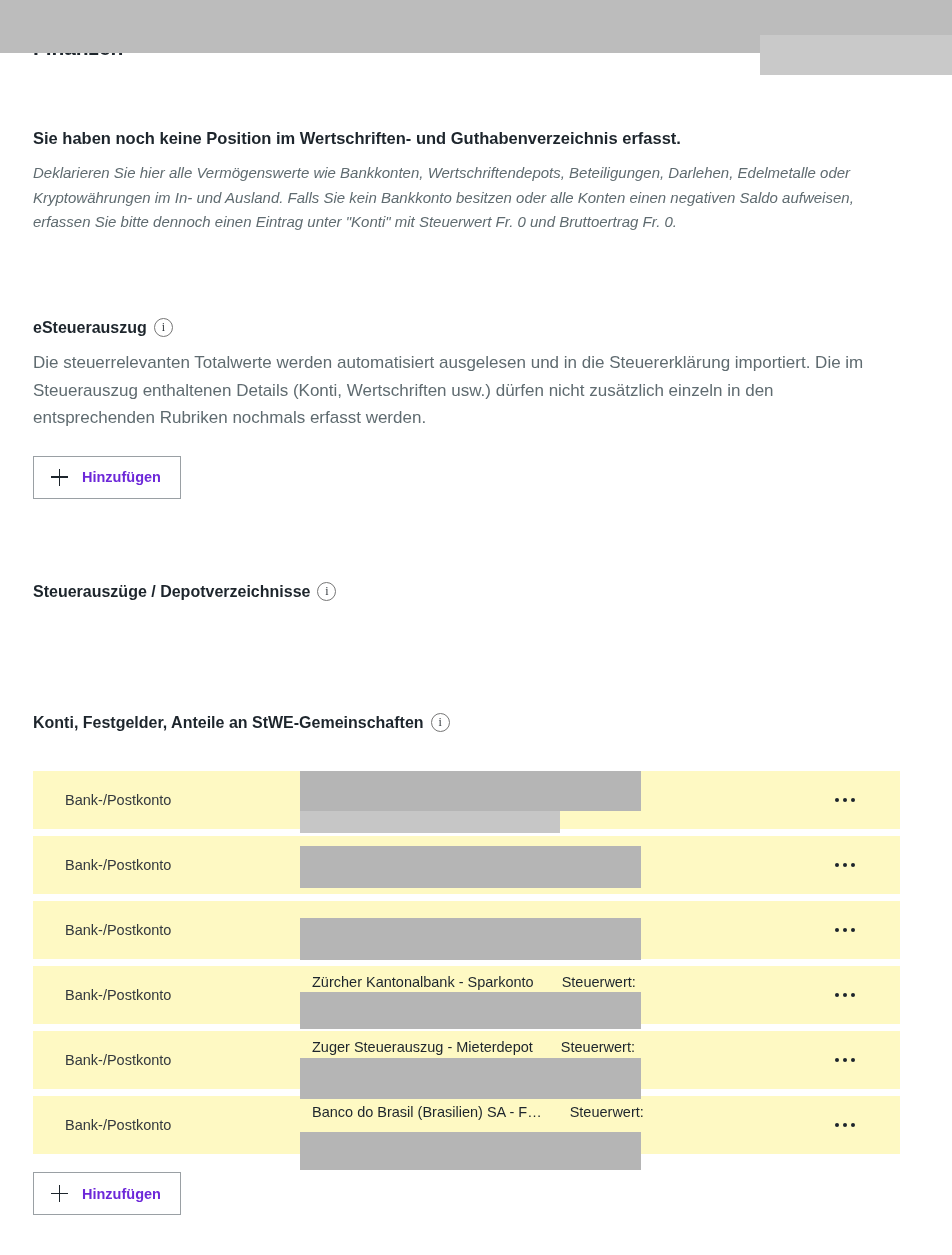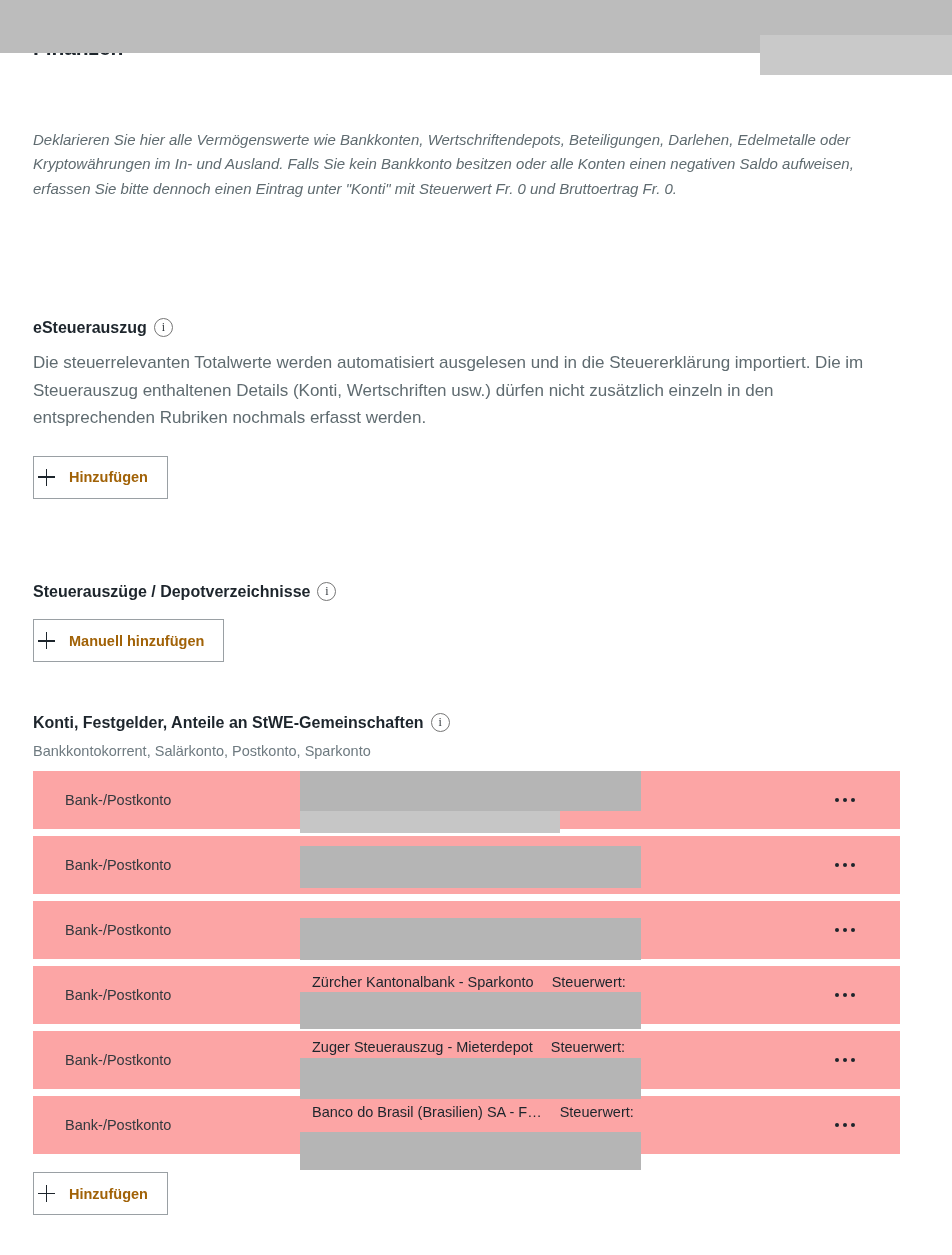--- a/index.html
+++ b/index.html
@@ -110,29 +110,29 @@
     margin-top: 12px;
     width: 862px;
   }
 
   
   .btn {
     display: inline-flex;
     align-items: center;
     gap: 14px;
     height: 43px;
-    padding: 0 19px 0 4px;
+    padding: 0 19px 0 17px;
     background: #ffffff;
     border: 1px solid #9aa0a4;
     box-sizing: border-box;
     cursor: pointer;
     font-family: "Liberation Sans", sans-serif;
     font-size: 14.5px;
     font-weight: bold;
-    color: #a16207;
+    color: #6d28d9;
     border-radius: 0;
   }
   .btn .plus {
     display: inline-block;
     position: relative;
     width: 17px;
     height: 17px;
     flex: 0 0 auto;
   }
   .btn .plus::before,
@@ -159,21 +159,21 @@
   .konti-list {
     position: absolute;
     top: 771px;
     left: 33px;
     width: 867px;
   }
   .konti-row {
     position: relative;
     display: flex;
     align-items: center;
-    background: #fca5a5;
+    background: #fef9c3;
     height: 58px;
     margin-bottom: 7px;
     box-sizing: border-box;
   }
   .row-type {
     width: 265px;
     flex: 0 0 265px;
     padding-left: 32px;
     font-size: 14.5px;
     color: #33393e;
@@ -184,21 +184,21 @@
     position: relative;
     height: 100%;
   }
   .row-detail-inner {
     position: absolute;
     left: 14px;
     top: 50%;
     transform: translateY(-50%);
     display: flex;
     align-items: baseline;
-    gap: 18px;
+    gap: 28px;
     white-space: nowrap;
     font-size: 14.5px;
     color: #1d252c;
   }
   .row-detail-inner .label-strong { color: #1d252c; }
   .row-menu {
     width: 110px;
     flex: 0 0 110px;
     display: flex;
     align-items: center;
@@ -224,52 +224,48 @@
     top: 1172px;
     left: 33px;
   }
 </style>
 </head>
 <body>
 
 <div class="page-header">Finanzen</div>
 
 <div class="intro-block">
+  <div class="intro-title">Sie haben noch keine Position im Wertschriften- und Guthabenverzeichnis erfasst.</div>
   <p class="intro-text">Deklarieren Sie hier alle Vermögenswerte wie Bankkonten, Wertschriftendepots, Beteiligungen, Darlehen, Edelmetalle oder Kryptowährungen im In- und Ausland. Falls Sie kein Bankkonto besitzen oder alle Konten einen negativen Saldo aufweisen, erfassen Sie bitte dennoch einen Eintrag unter "Konti" mit Steuerwert Fr. 0 und Bruttoertrag Fr. 0.</p>
 </div>
 
 <div id="sec-esteuerauszug">
   <div class="sec-head">
     <span class="sec-title">eSteuerauszug</span>
     <i class="info-icon">i</i>
   </div>
   <div class="sec-desc">Die steuerrelevanten Totalwerte werden automatisiert ausgelesen und in die Steuererklärung importiert. Die im Steuerauszug enthaltenen Details (Konti, Wertschriften usw.) dürfen nicht zusätzlich einzeln in den entsprechenden Rubriken nochmals erfasst werden.</div>
   <button class="btn" style="margin-top:24px;">
     <span class="plus"></span>
     <span>Hinzufügen</span>
   </button>
 </div>
 
 <div id="sec-steuerauszuege">
   <div class="sec-head">
     <span class="sec-title">Steuerauszüge / Depotverzeichnisse</span>
     <i class="info-icon">i</i>
   </div>
-  <button class="btn" style="margin-top:18px;">
-    <span class="plus"></span>
-    <span>Manuell hinzufügen</span>
-  </button>
 </div>
 
 <div id="sec-konti">
   <div class="sec-head">
     <span class="sec-title">Konti, Festgelder, Anteile an StWE-Gemeinschaften</span>
     <i class="info-icon">i</i>
   </div>
-  <div class="sec-sub">Bankkontokorrent, Salärkonto, Postkonto, Sparkonto</div>
 </div>
 
 <div class="konti-list">
 
   <div class="konti-row">
     <div class="row-type">Bank-/Postkonto</div>
     <div class="row-detail">
       <div class="row-detail-inner">
         <span></span>
         <span class="label-strong">Ertrag:</span>

